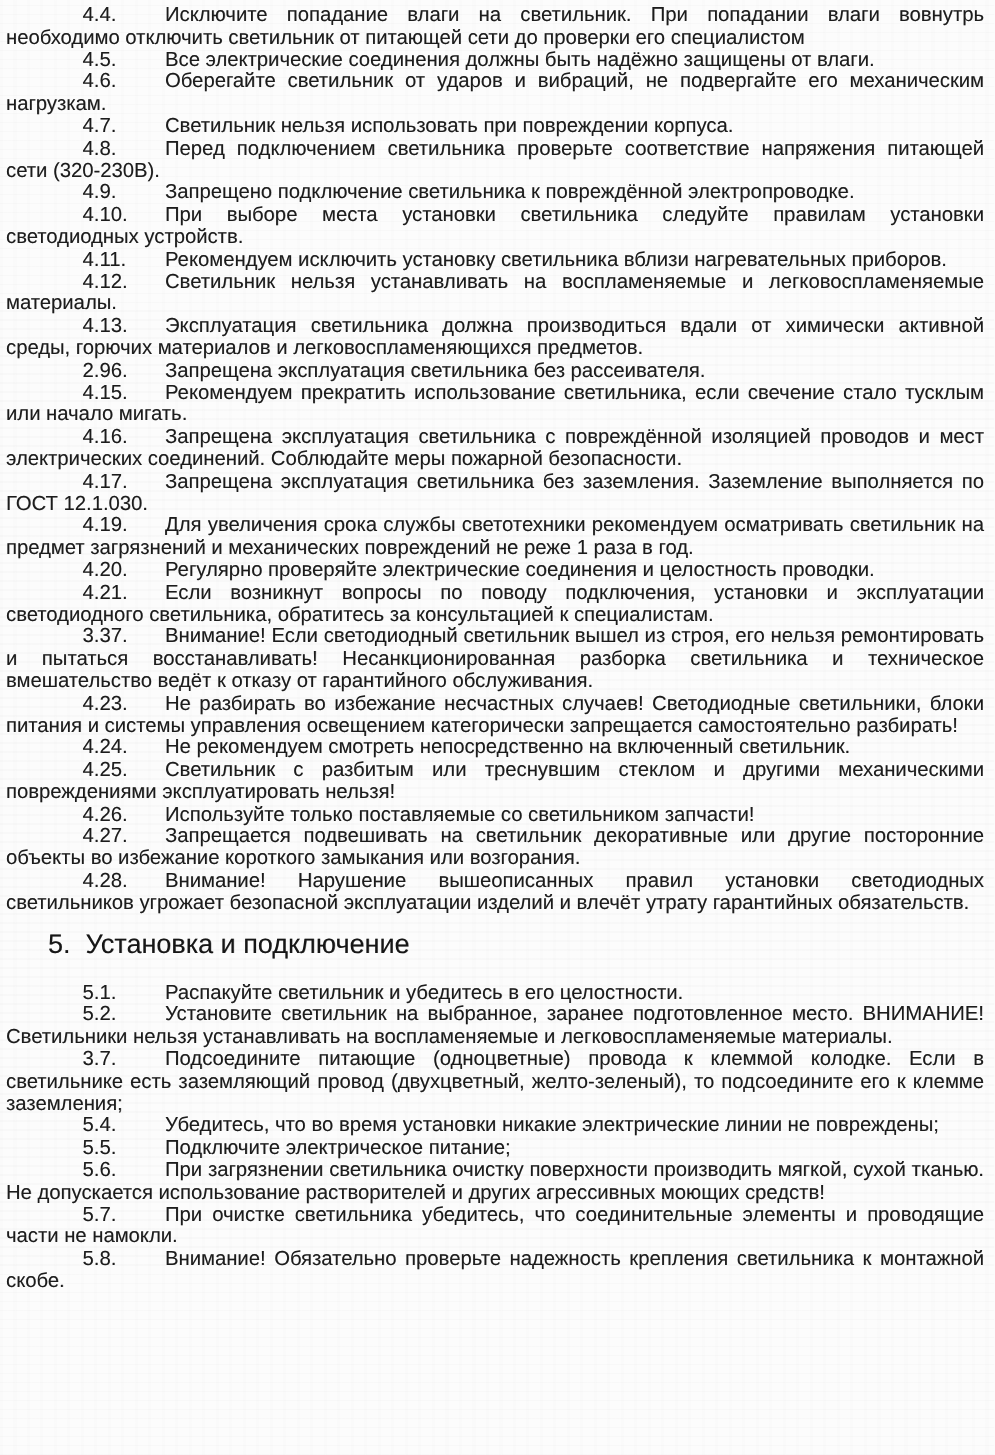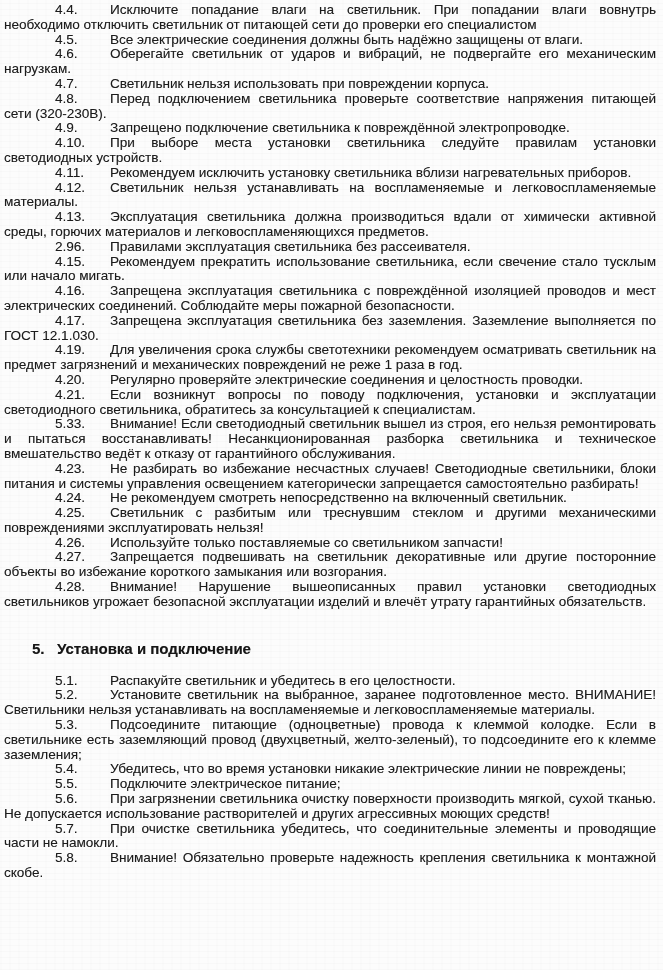--- a/index.html
+++ b/index.html
@@ -35,25 +35,25 @@
     text-align: justify;
     text-indent: 51px;
     text-shadow: 0.2px 0 0 rgba(0,0,0,0.35);
   }
   span.num {
     display: inline-block;
     width: 55px;
     text-indent: 0;
   }
   h2.heading {
-    margin: 29px 0 16px 0;
+    margin: 10px 0 16px 0;
     padding-left: 28px;
-    font-size: 15px;
+    font-size: 18px;
     line-height: 19px;
-    font-weight: bold;
+    font-weight: normal;
     color: #161616;
     text-shadow: 0.2px 0 0 rgba(0,0,0,0.4);
   }
   span.hnum {
     display: inline-block;
     width: 25px;
   }
 </style>
 </head>
 <body>
@@ -74,36 +74,36 @@
   <p class="item"><span class="num">4.9.</span><span class="txt">Запрещено подключение светильника к повреждённой электропроводке.</span></p>
 
   <p class="item"><span class="num">4.10.</span><span class="txt">При выборе места установки светильника следуйте правилам установки светодиодных устройств.</span></p>
 
   <p class="item"><span class="num">4.11.</span><span class="txt">Рекомендуем исключить установку светильника вблизи нагревательных приборов.</span></p>
 
   <p class="item"><span class="num">4.12.</span><span class="txt">Светильник нельзя устанавливать на воспламеняемые и легковоспламеняемые материалы.</span></p>
 
   <p class="item"><span class="num">4.13.</span><span class="txt">Эксплуатация светильника должна производиться вдали от химически активной среды, горючих материалов и легковоспламеняющихся предметов.</span></p>
 
-  <p class="item"><span class="num">2.96.</span><span class="txt">Правилами эксплуатация светильника без рассеивателя.</span></p>
+  <p class="item"><span class="num">2.96.</span><span class="txt">Запрещена эксплуатация светильника без рассеивателя.</span></p>
 
   <p class="item"><span class="num">4.15.</span><span class="txt">Рекомендуем прекратить использование светильника, если свечение стало тусклым или начало мигать.</span></p>
 
   <p class="item"><span class="num">4.16.</span><span class="txt">Запрещена эксплуатация светильника с повреждённой изоляцией проводов и мест электрических соединений. Соблюдайте меры пожарной безопасности.</span></p>
 
   <p class="item"><span class="num">4.17.</span><span class="txt">Запрещена эксплуатация светильника без заземления. Заземление выполняется по ГОСТ 12.1.030.</span></p>
 
 
   <p class="item"><span class="num">4.19.</span><span class="txt">Для увеличения срока службы светотехники рекомендуем осматривать светильник на предмет загрязнений и механических повреждений не реже 1 раза в год.</span></p>
 
   <p class="item"><span class="num">4.20.</span><span class="txt">Регулярно проверяйте электрические соединения и целостность проводки.</span></p>
 
   <p class="item"><span class="num">4.21.</span><span class="txt">Если возникнут вопросы по поводу подключения, установки и эксплуатации светодиодного светильника, обратитесь за консультацией к специалистам.</span></p>
 
-  <p class="item"><span class="num">5.33.</span><span class="txt">Внимание! Если светодиодный светильник вышел из строя, его нельзя ремонтировать и пытаться восстанавливать! Несанкционированная разборка светильника и техническое вмешательство ведёт к отказу от гарантийного обслуживания.</span></p>
+  <p class="item"><span class="num">3.37.</span><span class="txt">Внимание! Если светодиодный светильник вышел из строя, его нельзя ремонтировать и пытаться восстанавливать! Несанкционированная разборка светильника и техническое вмешательство ведёт к отказу от гарантийного обслуживания.</span></p>
 
   <p class="item"><span class="num">4.23.</span><span class="txt">Не разбирать во избежание несчастных случаев! Светодиодные светильники, блоки питания и системы управления освещением категорически запрещается самостоятельно разбирать!</span></p>
 
   <p class="item"><span class="num">4.24.</span><span class="txt">Не рекомендуем смотреть непосредственно на включенный светильник.</span></p>
 
   <p class="item"><span class="num">4.25.</span><span class="txt">Светильник с разбитым или треснувшим стеклом и другими механическими повреждениями эксплуатировать нельзя!</span></p>
 
   <p class="item"><span class="num">4.26.</span><span class="txt">Используйте только поставляемые со светильником запчасти!</span></p>
 
   <p class="item"><span class="num">4.27.</span><span class="txt">Запрещается подвешивать на светильник декоративные или другие посторонние объекты во избежание короткого замыкания или возгорания.</span></p>
@@ -111,21 +111,21 @@
   <p class="item"><span class="num">4.28.</span><span class="txt">Внимание! Нарушение вышеописанных правил установки светодиодных светильников угрожает безопасной эксплуатации изделий и влечёт утрату гарантийных обязательств.</span></p>
 </div>
 
   <h2 class="heading"><span class="hnum">5.</span><span>Установка и подключение</span></h2>
 
   <div class="section" id="sec5">
   <p class="item"><span class="num">5.1.</span><span class="txt">Распакуйте светильник и убедитесь в его целостности.</span></p>
 
   <p class="item"><span class="num">5.2.</span><span class="txt">Установите светильник на выбранное, заранее подготовленное место. ВНИМАНИЕ! Светильники нельзя устанавливать на воспламеняемые и легковоспламеняемые материалы.</span></p>
 
-  <p class="item"><span class="num">5.3.</span><span class="txt">Подсоедините питающие (одноцветные) провода к клеммой колодке. Если в светильнике есть заземляющий провод (двухцветный, желто-зеленый), то подсоедините его к клемме заземления;</span></p>
+  <p class="item"><span class="num">3.7.</span><span class="txt">Подсоедините питающие (одноцветные) провода к клеммой колодке. Если в светильнике есть заземляющий провод (двухцветный, желто-зеленый), то подсоедините его к клемме заземления;</span></p>
 
   <p class="item"><span class="num">5.4.</span><span class="txt">Убедитесь, что во время установки никакие электрические линии не повреждены;</span></p>
 
   <p class="item"><span class="num">5.5.</span><span class="txt">Подключите электрическое питание;</span></p>
 
   <p class="item"><span class="num">5.6.</span><span class="txt">При загрязнении светильника очистку поверхности производить мягкой, сухой тканью. Не допускается использование растворителей и других агрессивных моющих средств!</span></p>
 
   <p class="item"><span class="num">5.7.</span><span class="txt">При очистке светильника убедитесь, что соединительные элементы и проводящие части не намокли.</span></p>
 
   <p class="item"><span class="num">5.8.</span><span class="txt">Внимание! Обязательно проверьте надежность крепления светильника к монтажной скобе.</span></p>

